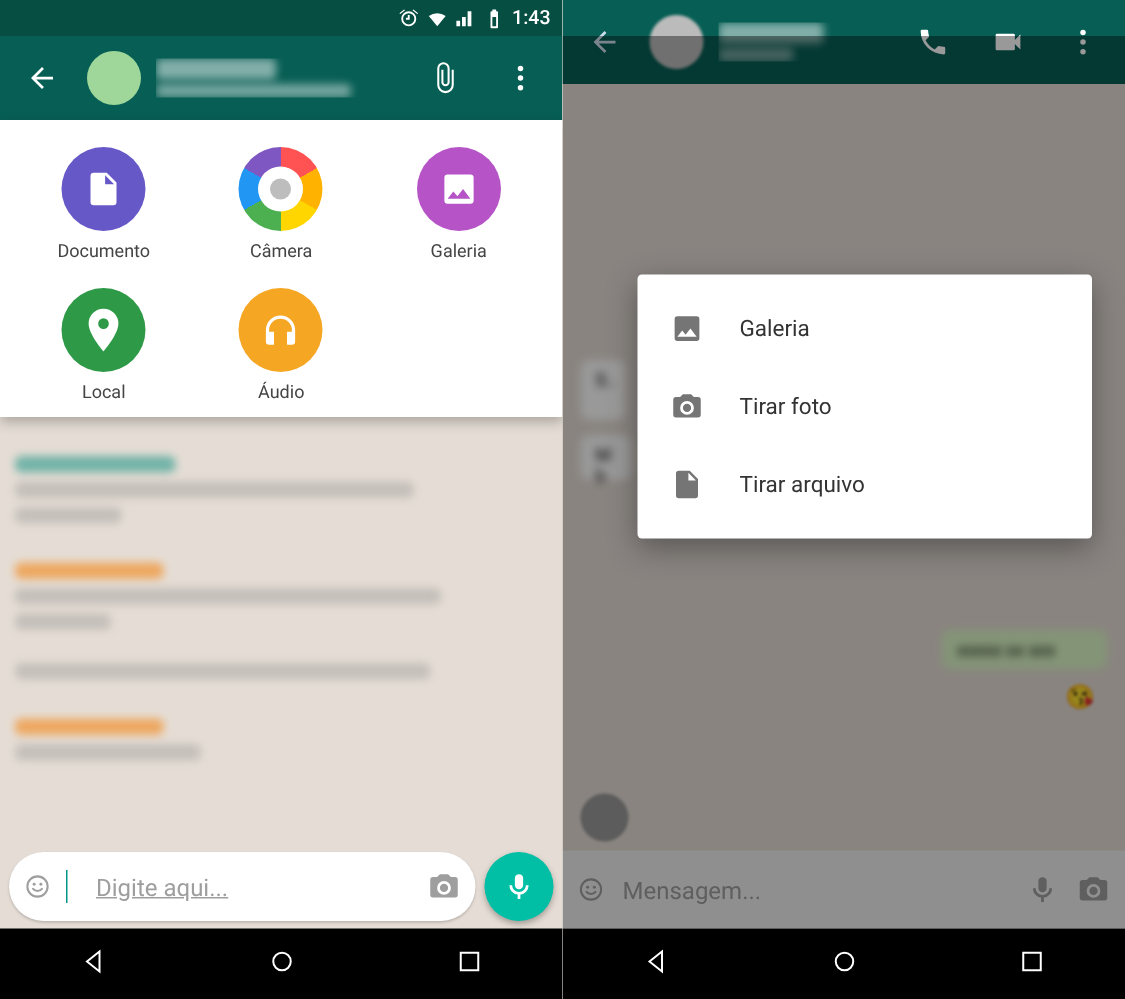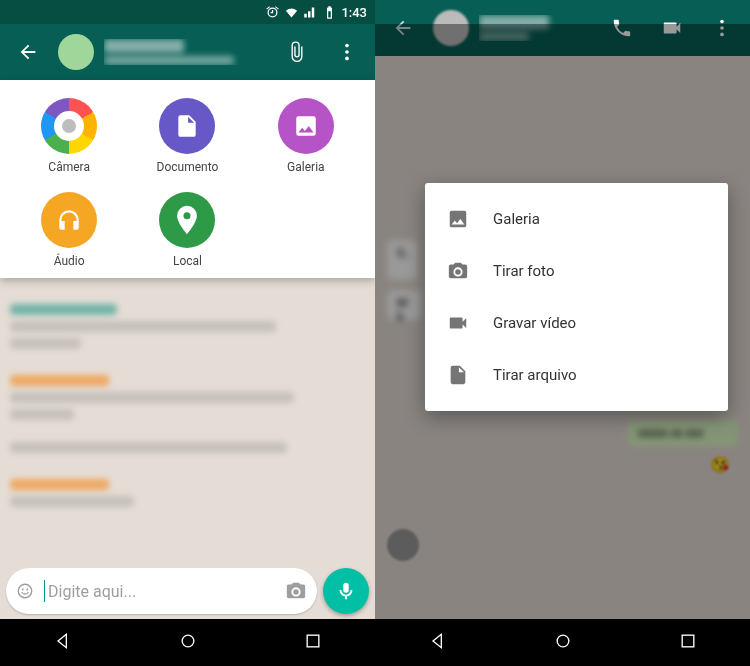--- a/index.html
+++ b/index.html
@@ -129,69 +129,69 @@
       <div style="height:10px"></div>
       <div class="blur-line" style="width:78%"></div>
       <div style="height:14px"></div>
       <div class="blur-line orange" style="width:28%"></div>
       <div class="blur-line" style="width:35%"></div>
     </div>
 
     <div class="attach-sheet">
       <div class="attach-grid">
         <div class="attach-item">
+          <div class="round doc">
+            <svg viewBox="0 0 24 24">
+                <path d="M14 2H6a2 2 0 0 0-2 2v16a2 2 0 0 0 2 2h12a2 2 0 0 0 2-2V8zM13 9V3.5L18.5 9z"></path>
+              </svg>
+          </div>
+          <span class="attach-label">Documento</span>
+        </div>
+        <div class="attach-item">
           <div class="round camera">
               <span class="lens"></span>
             </div>
           <span class="attach-label">Câmera</span>
         </div>
         <div class="attach-item">
-          <div class="round doc">
-            <svg viewBox="0 0 24 24">
-                <path d="M14 2H6a2 2 0 0 0-2 2v16a2 2 0 0 0 2 2h12a2 2 0 0 0 2-2V8zM13 9V3.5L18.5 9z"></path>
-              </svg>
-          </div>
-          <span class="attach-label">Documento</span>
-        </div>
-        <div class="attach-item">
           <div class="round gallery">
             <svg viewBox="0 0 24 24">
                 <path d="M21 19V5a2 2 0 0 0-2-2H5a2 2 0 0 0-2 2v14a2 2 0 0 0 2 2h14a2 2 0 0 0 2-2zM8.5 13.5l2.5 3 3.5-4.5L19 18H5z"></path>
               </svg>
           </div>
           <span class="attach-label">Galeria</span>
-        </div>
-        <div class="attach-item">
-          <div class="round audio">
-            <svg viewBox="0 0 24 24">
-                <path d="M12 3a9 9 0 0 0-9 9v7a2 2 0 0 0 2 2h3v-8H5v-1a7 7 0 0 1 14 0v1h-3v8h3a2 2 0 0 0 2-2v-7a9 9 0 0 0-9-9z"></path>
-              </svg>
-          </div>
-          <span class="attach-label">Áudio</span>
         </div>
         <div class="attach-item">
           <div class="round local">
             <svg class="pin" viewBox="0 0 24 24">
                 <path fill="#fff" d="M12 2a7 7 0 0 0-7 7c0 5 7 13 7 13s7-8 7-13a7 7 0 0 0-7-7zm0 9.5A2.5 2.5 0 1 1 14.5 9 2.5 2.5 0 0 1 12 11.5z"></path>
               </svg>
           </div>
           <span class="attach-label">Local</span>
+        </div>
+        <div class="attach-item">
+          <div class="round audio">
+            <svg viewBox="0 0 24 24">
+                <path d="M12 3a9 9 0 0 0-9 9v7a2 2 0 0 0 2 2h3v-8H5v-1a7 7 0 0 1 14 0v1h-3v8h3a2 2 0 0 0 2-2v-7a9 9 0 0 0-9-9z"></path>
+              </svg>
+          </div>
+          <span class="attach-label">Áudio</span>
         </div>
       </div>
     </div>
 
     <div class="composer">
       <div class="input-box">
         <svg class="icon-sm" viewBox="0 0 24 24">
             <circle cx="12" cy="12" r="9" fill="none" stroke="#9e9e9e" stroke-width="1.8"></circle>
             <circle cx="9" cy="10" r="1.3" fill="#9e9e9e"></circle>
             <circle cx="15" cy="10" r="1.3" fill="#9e9e9e"></circle>
             <path d="M8 14c1 1.5 2.5 2 4 2s3-.5 4-2" fill="none" stroke="#9e9e9e" stroke-width="1.8" stroke-linecap="round"></path>
           </svg>
-        <span class="ph" style="padding-left:4px;">Digite aqui...</span>
+        <span class="ph" style="padding-left:20px;text-decoration:underline;">Digite aqui...</span>
         <svg class="icon" viewBox="0 0 24 24">
             <path fill="#9e9e9e" d="M20 5h-3l-2-2H9L7 5H4a2 2 0 0 0-2 2v11a2 2 0 0 0 2 2h16a2 2 0 0 0 2-2V7a2 2 0 0 0-2-2zm-8 13a5 5 0 1 1 5-5 5 5 0 0 1-5 5zm0-8a3 3 0 1 0 3 3 3 3 0 0 0-3-3z"></path>
           </svg>
       </div>
       <div class="mic-fab">
         <svg class="icon" viewBox="0 0 24 24">
             <path fill="#fff" d="M12 14a3 3 0 0 0 3-3V6a3 3 0 0 0-6 0v5a3 3 0 0 0 3 3zm5-3a5 5 0 0 1-10 0H5a7 7 0 0 0 6 6.9V21h2v-3.1A7 7 0 0 0 19 11z"></path>
           </svg>
       </div>
     </div>
@@ -242,20 +242,35 @@
     </div>
 
     <div class="chat-body">
       <div class="bubble-in" style="top:160px;width:30px;height:40px;">S..</div>
       <div class="bubble-in" style="top:210px;width:34px;height:30px;">M b</div>
       <div class="bubble-out" style="top:340px;width:110px;">xxxxx xx xxx</div>
       <div style="position:absolute;right:20px;top:375px;font-size:16px;filter:blur(1px);">😘</div>
       <div style="position:absolute;left:12px;bottom:10px;width:32px;height:32px;border-radius:50%;background:#999;filter:blur(1px);"></div>
     </div>
 
+    <div class="composer2">
+      <svg class="icon-sm" viewBox="0 0 24 24">
+          <circle cx="12" cy="12" r="9" fill="none" stroke="#9e9e9e" stroke-width="1.8"></circle>
+          <circle cx="9" cy="10" r="1.3" fill="#9e9e9e"></circle>
+          <circle cx="15" cy="10" r="1.3" fill="#9e9e9e"></circle>
+          <path d="M8 14c1 1.5 2.5 2 4 2s3-.5 4-2" fill="none" stroke="#9e9e9e" stroke-width="1.8" stroke-linecap="round"></path>
+        </svg>
+      <span class="ph2">Mensagem...</span>
+      <svg class="icon" viewBox="0 0 24 24">
+          <path fill="#9e9e9e" d="M12 14a3 3 0 0 0 3-3V6a3 3 0 0 0-6 0v5a3 3 0 0 0 3 3zm5-3a5 5 0 0 1-10 0H5a7 7 0 0 0 6 6.9V21h2v-3.1A7 7 0 0 0 19 11z"></path>
+        </svg>
+      <svg class="icon" viewBox="0 0 24 24">
+          <path fill="#9e9e9e" d="M20 5h-3l-2-2H9L7 5H4a2 2 0 0 0-2 2v11a2 2 0 0 0 2 2h16a2 2 0 0 0 2-2V7a2 2 0 0 0-2-2zm-8 13a5 5 0 1 1 5-5 5 5 0 0 1-5 5zm0-8a3 3 0 1 0 3 3 3 3 0 0 0-3-3z"></path>
+        </svg>
+    </div>
 
     <div class="overlay"></div>
 
     <div class="menu-card">
       <div class="menu-item">
         <span class="mi-icon">
             <svg viewBox="0 0 24 24">
               <path d="M21 19V5a2 2 0 0 0-2-2H5a2 2 0 0 0-2 2v14a2 2 0 0 0 2 2h14a2 2 0 0 0 2-2zM8.5 13.5l2.5 3 3.5-4.5L19 18H5z"></path>
             </svg>
           </span>
@@ -265,28 +280,20 @@
         <span class="mi-icon">
             <svg viewBox="0 0 24 24">
               <path d="M20 5h-3l-2-2H9L7 5H4a2 2 0 0 0-2 2v11a2 2 0 0 0 2 2h16a2 2 0 0 0 2-2V7a2 2 0 0 0-2-2zm-8 13a5 5 0 1 1 5-5 5 5 0 0 1-5 5zm0-8a3 3 0 1 0 3 3 3 3 0 0 0-3-3z"></path>
             </svg>
           </span>
         <span>Tirar foto</span>
       </div>
       <div class="menu-item">
         <span class="mi-icon">
             <svg viewBox="0 0 24 24">
-              <path d="M17 10.5V7a1 1 0 0 0-1-1H4a1 1 0 0 0-1 1v10a1 1 0 0 0 1 1h12a1 1 0 0 0 1-1v-3.5l4 4v-11z"></path>
-            </svg>
-          </span>
-        <span>Gravar vídeo</span>
-      </div>
-      <div class="menu-item">
-        <span class="mi-icon">
-            <svg viewBox="0 0 24 24">
               <path d="M14 2H6a2 2 0 0 0-2 2v16a2 2 0 0 0 2 2h12a2 2 0 0 0 2-2V8zM13 9V3.5L18.5 9z"></path>
             </svg>
           </span>
         <span>Tirar arquivo</span>
       </div>
     </div>
 
     <div class="nav-bar">
       <div><svg viewBox="0 0 24 24">
             <path d="M16 4 6 12l10 8z"></path>

